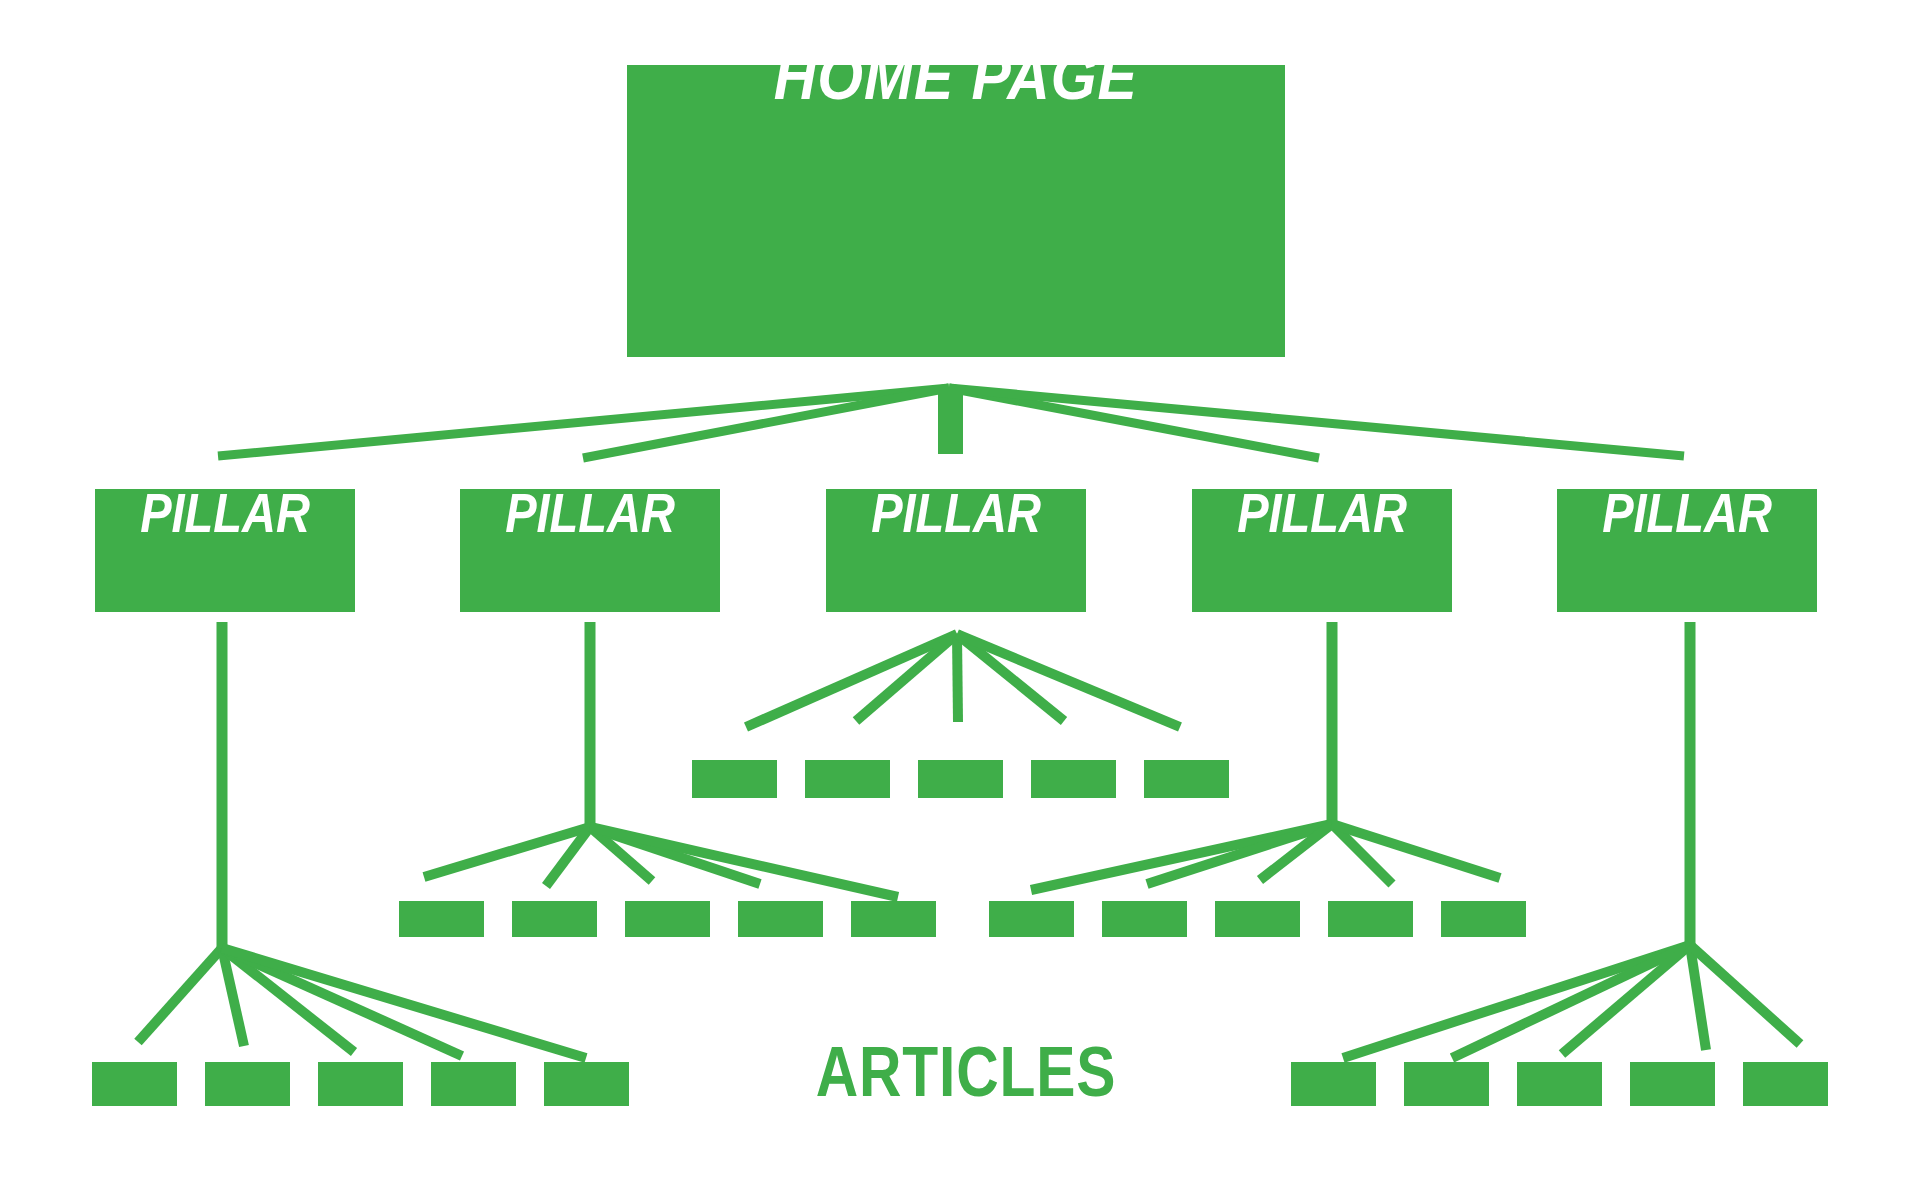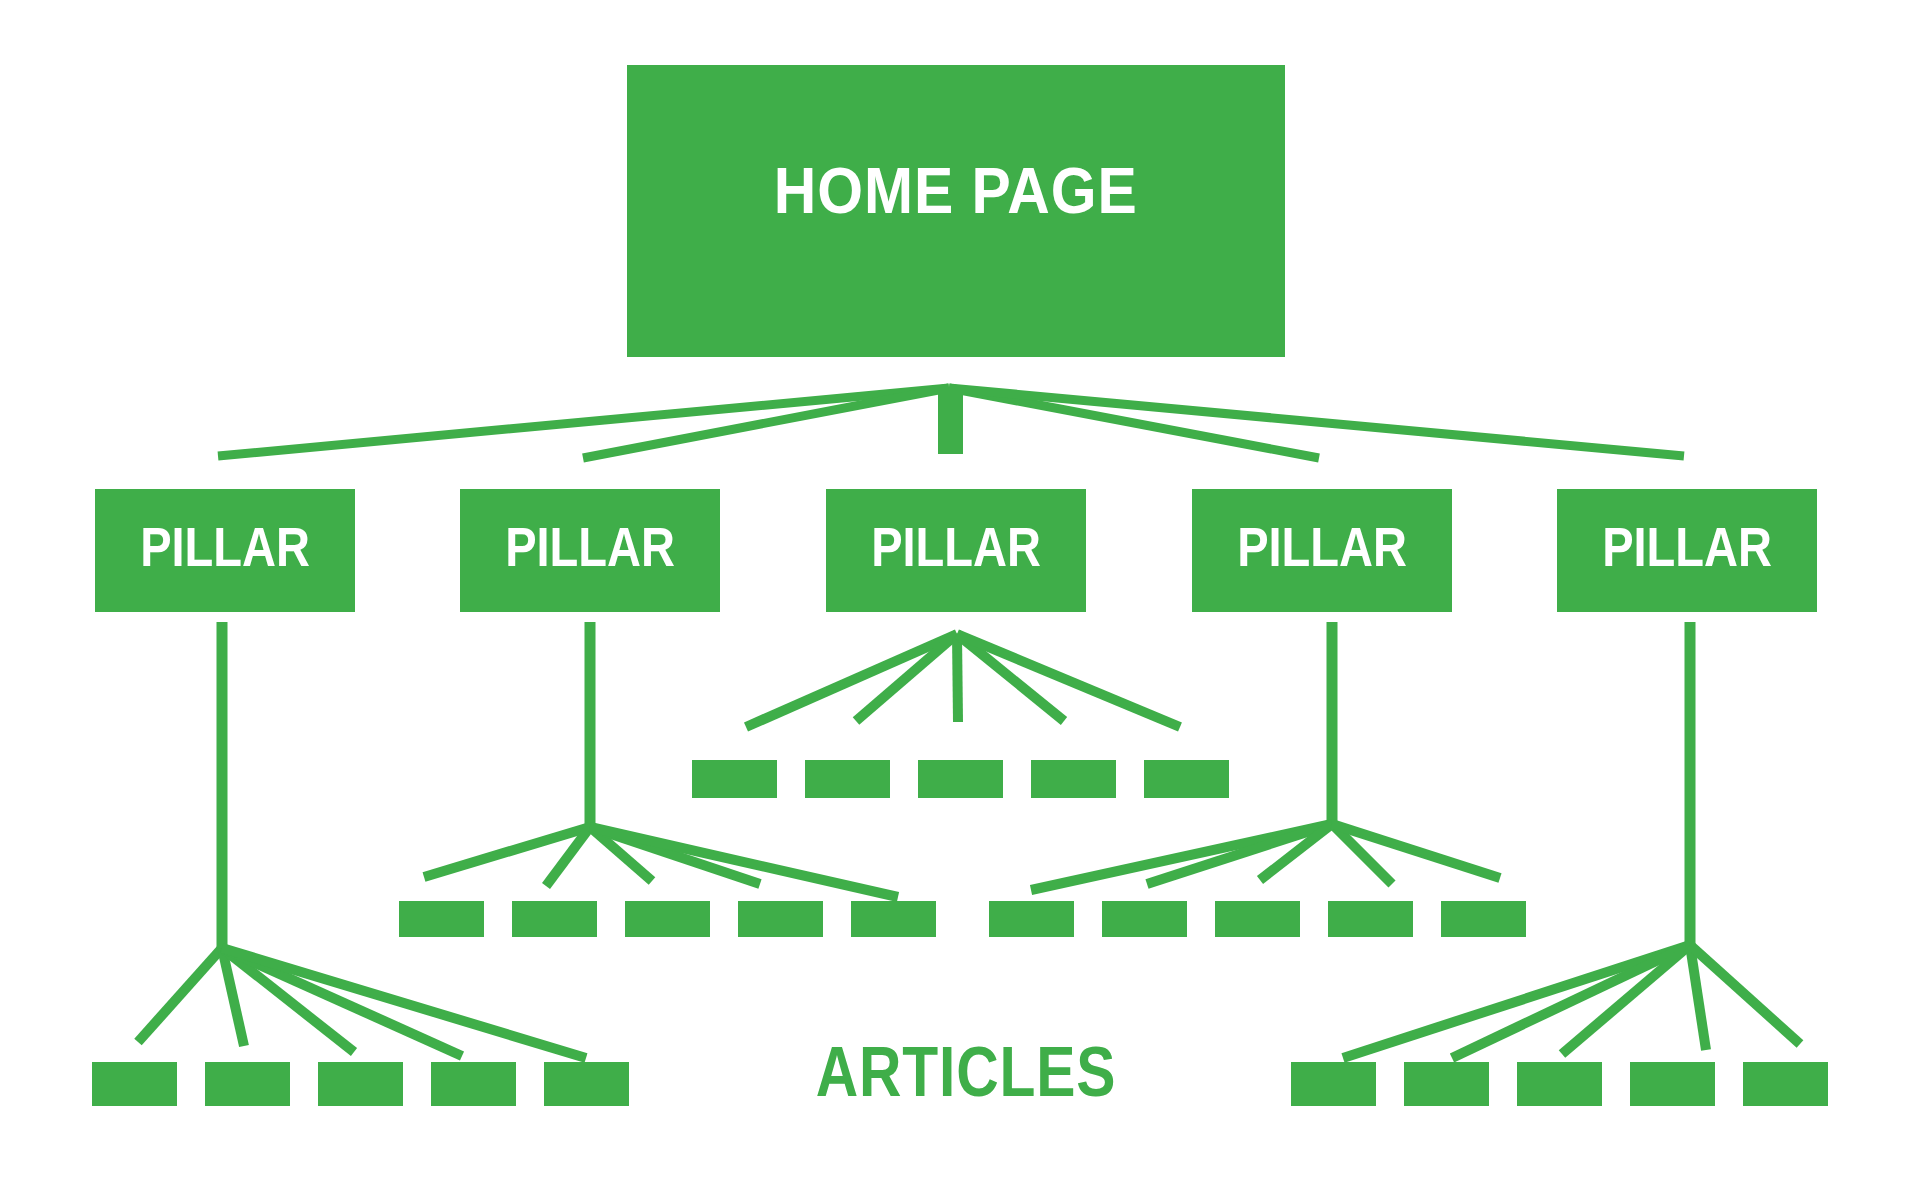--- a/index.html
+++ b/index.html
@@ -15,22 +15,23 @@
   #connectors {
     position: absolute;
     left: 0; top: 0;
     width: 1920px; height: 1190px;
     display: block;
   }
   .bigbox {
     position: absolute;
     background: var(--accent);
     display: flex;
-    align-items: center;
+    align-items: flex-start;
     justify-content: center;
+    font-style: italic;
   }
   .bigbox .label {
     color: var(--box-text);
     font-weight: bold;
     white-space: nowrap;
     display: inline-block;
     line-height: 1;
   }
   .home-label {
     font-size: 64px;

